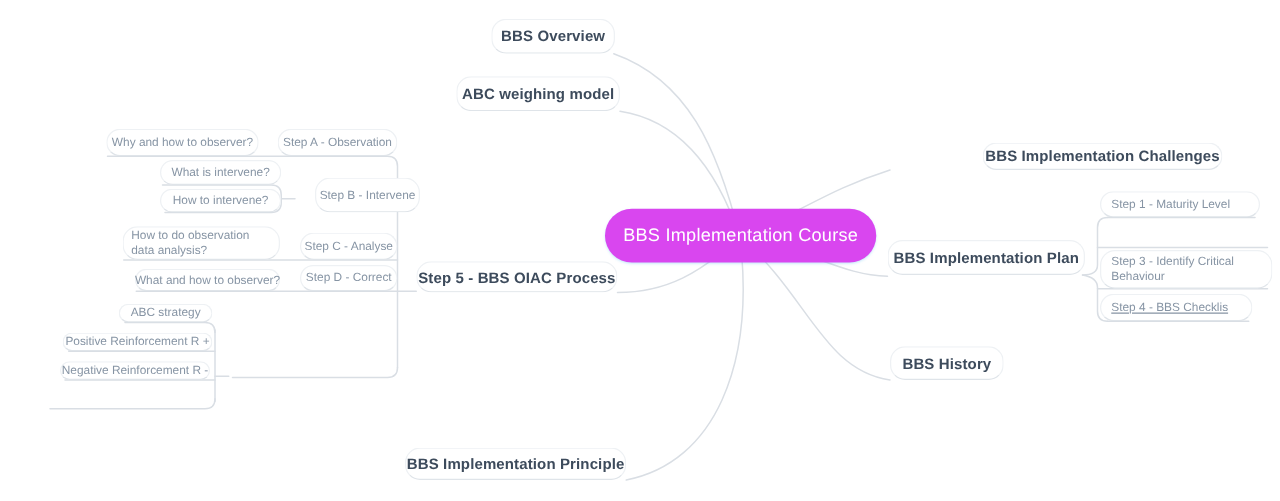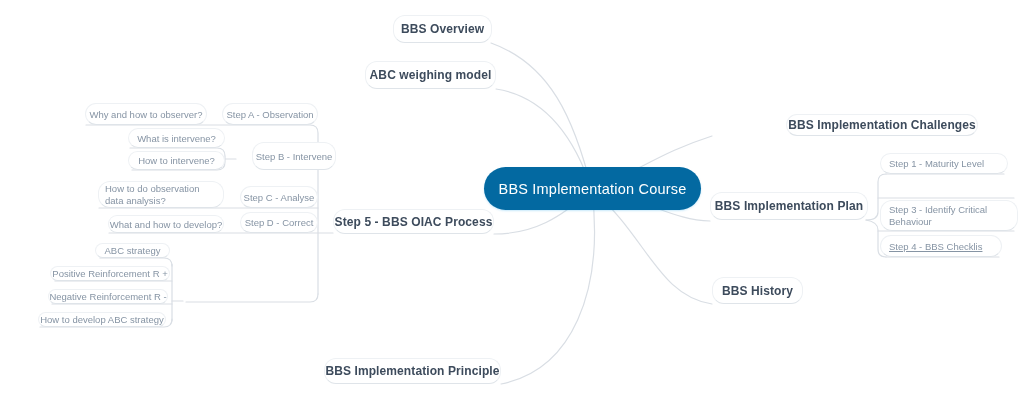--- a/index.html
+++ b/index.html
@@ -8,21 +8,21 @@
     overflow:hidden;font-family:"Liberation Sans",sans-serif;
   }
   #links{position:absolute;left:0;top:0;width:1024px;height:401px;}
   .node{
     position:absolute;display:flex;align-items:center;justify-content:center;
     box-sizing:border-box;background:#ffffff;border-radius:12px;
     border:1px solid #eef1f4;border-bottom:1.5px solid #dfe4e9;
     white-space:nowrap;
   }
   .center{
-    background:#0369a1;border:none;border-radius:22px;
+    background:#d946ef;border:none;border-radius:22px;
     color:#ffffff;font-size:14.5px;letter-spacing:.2px;
     box-shadow:0 1px 2px rgba(41,169,241,.25);
   }
   .main{color:#3d4b5c;font-weight:bold;font-size:12px;letter-spacing:.1px;}
   .sub,.leaf{color:#8694a4;font-size:9.5px;}
   .wrap{white-space:normal;line-height:11.5px;}
   .ta-l{justify-content:flex-start;text-align:left;padding-left:8px;padding-right:4px;}
   .ta-l2{justify-content:flex-start;text-align:left;padding-left:6px;padding-right:3px;}
 </style>
 </head>
@@ -82,19 +82,18 @@
 
   <div class="node sub" style="left:222px;top:103px;width:96px;height:22px;">Step A - Observation</div>
   <div class="node sub" style="left:236px;top:142px;width:84px;height:28px;margin-left:16px;">Step B - Intervene</div>
   <div class="node sub" style="left:240px;top:186px;width:78px;height:22px;">Step C - Analyse</div>
   <div class="node sub" style="left:240px;top:212px;width:78px;height:21px;">Step D - Correct</div>
 
   <div class="node leaf" style="left:85px;top:103px;width:122px;height:22px;">Why and how to observer?</div>
   <div class="node leaf" style="left:128px;top:128px;width:97px;height:20px;">What is intervene?</div>
   <div class="node leaf" style="left:128px;top:151px;width:97px;height:19px;">How to intervene?</div>
   <div class="node leaf ta-l2 wrap" style="left:98px;top:181px;width:126px;height:27px;">How to do observation data analysis?</div>
-  <div class="node leaf" style="left:108px;top:215px;width:116px;height:18px;">What and how to develop?</div>
+  <div class="node leaf" style="left:108px;top:215px;width:116px;height:18px;">What and how to observer?</div>
   <div class="node leaf" style="left:95px;top:243px;width:75px;height:15px;">ABC strategy</div>
   <div class="node leaf" style="left:48px;top:289px;width:120px;height:15px;">Negative Reinforcement R -</div>
   <div class="node leaf" style="left:50px;top:266px;width:120px;height:15px;">Positive Reinforcement R +</div>
-  <div class="node leaf" style="left:38px;top:312px;width:128px;height:15px;">How to develop ABC strategy</div>
 
 </div>
 
 </body></html>

